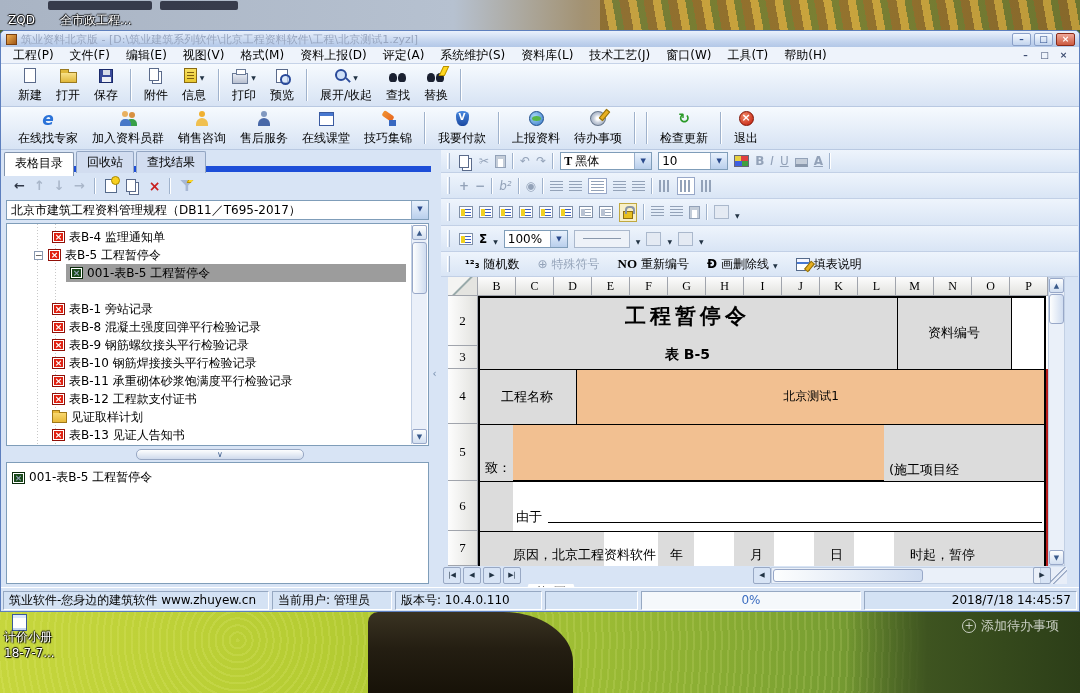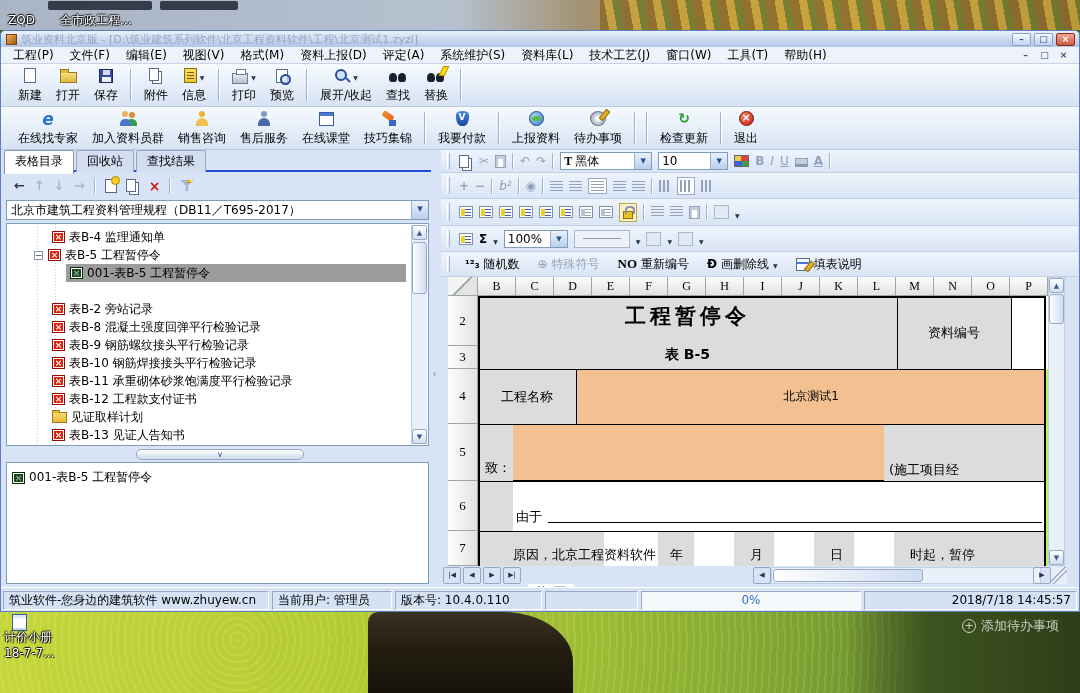--- a/index.html
+++ b/index.html
@@ -96,21 +96,21 @@
   .i-globe{width:15px;height:15px;border-radius:50%;background:radial-gradient(circle at 35% 35%,#a8d8f8,#3878c8);border:1px solid #1a4a8a}
   .i-globe::before{content:"";position:absolute;left:2px;top:4px;width:9px;height:5px;background:#58b848;border-radius:50%}
   .i-disc{width:16px;height:15px;border-radius:50%;background:radial-gradient(circle,#fff 15%,#c8d0dc 45%,#8a98b0 100%);border:1px solid #68788e}
   .i-disc::after{content:"";position:absolute;right:-2px;top:-3px;width:3px;height:10px;background:#e8b020;border:1px solid #907010;transform:rotate(40deg)}
   .i-upd{font-size:14px;font-weight:bold;color:#2a9a28;line-height:15px}
   .i-exit{width:15px;height:15px;border-radius:50%;background:radial-gradient(circle at 35% 30%,#f08868,#c01808);border:1px solid #801000}
   .i-exit::before{content:"×";position:absolute;left:0;right:0;top:-1px;color:#fff;font-weight:bold;font-size:11px;text-align:center}
 
   
   .lp{position:absolute;left:3px;top:119px;width:427px;height:436px}
-  .tabs{position:absolute;left:0;top:1px;height:21px;display:flex;align-items:center;width:100%;border-bottom:2px solid #1d4ed8;font-size:12px}
+  .tabs{position:absolute;left:0;top:1px;height:21px;display:flex;align-items:flex-start;width:100%;border-bottom:6px solid #1d4ed8;font-size:12px}
   .tab{padding:2px 10px 2px;background:#d2ddf0;border:1px solid #92a5c2;border-bottom:none;margin-right:2px;border-radius:2px 2px 0 0;white-space:nowrap}
   .tab.act{background:#fff;border-color:#8193ad;position:relative;top:1px;padding-bottom:4px}
   .ltools{position:absolute;left:0;top:23px;height:25px;width:100%;display:flex;align-items:center;gap:9px;padding-left:10px}
   .ar{font-size:13px;font-weight:bold;color:#303848;line-height:13px}
   .ar.dis{color:#a9b6c9}
   .vsep{width:0;height:16px;border-left:1px solid #9fb2cc;border-right:1px solid #fff}
   .i-newform{width:12px;height:14px;background:#fff;border:1px solid #556a8a}
   .i-newform::after{content:"";position:absolute;right:-4px;top:-4px;width:7px;height:7px;border-radius:50%;background:#f8d020;border:1px solid #a88800}
   .i-delx{color:#c82020;font-weight:bold;font-size:14px;line-height:14px}
   .i-funnel{width:13px;height:11px;background:#a8b8d4;clip-path:polygon(0 0,100% 0,60% 50%,60% 100%,40% 100%,40% 50%)}
@@ -181,21 +181,21 @@
   .i-note::after{content:"";position:absolute;right:-3px;bottom:-2px;width:3px;height:9px;background:#e8b020;border:1px solid #907010;transform:rotate(40deg)}
 
   
   .sch{position:absolute;top:0;height:19px;border-right:1px solid #a0a4ac;border-bottom:1px solid #a0a4ac;
     background:linear-gradient(#fdfdfd,#e2e2de);font-family:"Liberation Serif",serif;font-size:12px;text-align:center;line-height:18px}
   .corner{background:linear-gradient(135deg,#f4f4f2 46%,#9aa 48% 52%,#e4e4e0 54%)}
   .shead{position:absolute;left:7px;top:127px;width:600px;height:19px}
   .sbody{position:absolute;left:7px;top:146px;width:600px;height:270px;background:#fff;overflow:hidden}
   .srh{position:absolute;left:0;width:30px;border-right:1px solid #a0a4ac;border-bottom:1px solid #a0a4ac;
     background:linear-gradient(90deg,#fdfdfd,#e2e2de);font-family:"Liberation Serif",serif;font-size:13px;display:flex;align-items:center;justify-content:center}
-  .grid{position:absolute;left:30px;top:0;width:570px;height:288px;background:#bef264}
+  .grid{position:absolute;left:30px;top:0;width:570px;height:288px;background:#b91c1c}
   .cell{position:absolute}
   .gray{background:#dcdcdc}
   .orange{background:#f2c091}
   .tframe{position:absolute;left:0;top:0;width:568px;height:400px;border:2px solid #000;pointer-events:none}
   .hl{position:absolute;height:1px;background:#000;left:0;width:568px}
   .vl{position:absolute;width:1px;background:#000}
   .sh-title{position:absolute;left:0;top:6px;width:419px;text-align:center;font-size:21px;font-weight:bold;letter-spacing:4px}
   .sh-sub{position:absolute;left:0;top:50px;width:419px;text-align:center;font-size:14px;font-weight:bold}
   .ctr{display:flex;align-items:center;justify-content:center;font-size:13px}
   .blab{position:absolute;font-size:13px}
@@ -451,21 +451,21 @@
           </div>
         <div class="trow" style="top:40px">
             <div class="selbg"></div>
             <span class="ind" style="width:62px"></span>
             <span class="xdoc g"></span>
             <span class="tlabel">001-表B-5 工程暂停令</span>
           </div>
         <div class="trow" style="top:76px">
             <span class="ind" style="width:44px"></span>
             <span class="xdoc"></span>
-            <span class="tlabel">表B-2 旁站记录</span>
+            <span class="tlabel">表B-1 旁站记录</span>
           </div>
         <div class="trow" style="top:94px">
             <span class="ind" style="width:44px"></span>
             <span class="xdoc"></span>
             <span class="tlabel">表B-8 混凝土强度回弹平行检验记录</span>
           </div>
         <div class="trow" style="top:112px">
             <span class="ind" style="width:44px"></span>
             <span class="xdoc"></span>
             <span class="tlabel">表B-9 钢筋螺纹接头平行检验记录</span>

